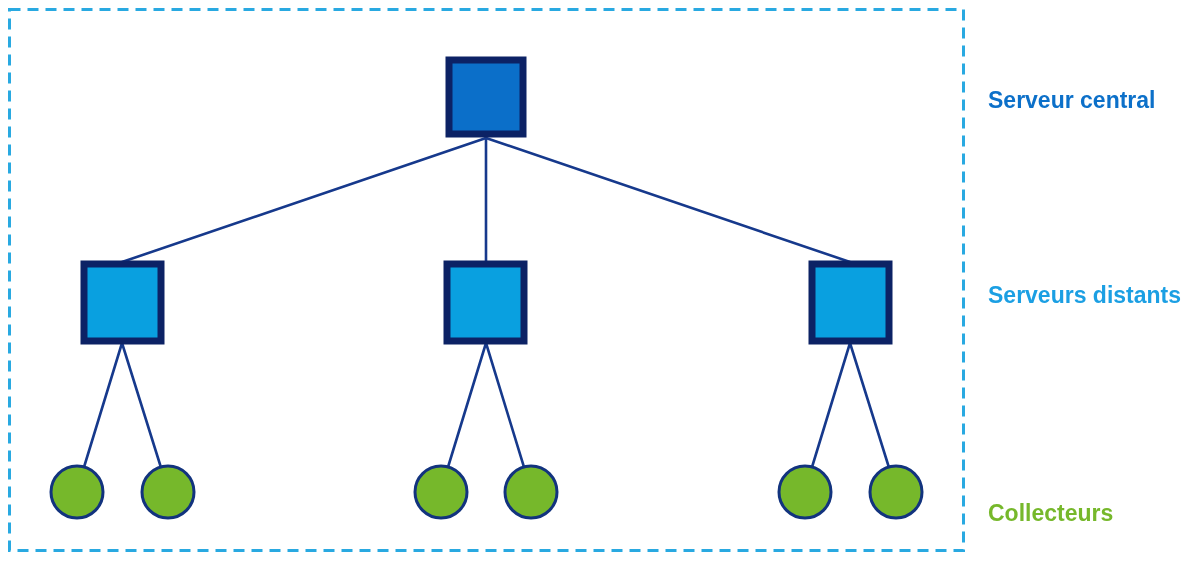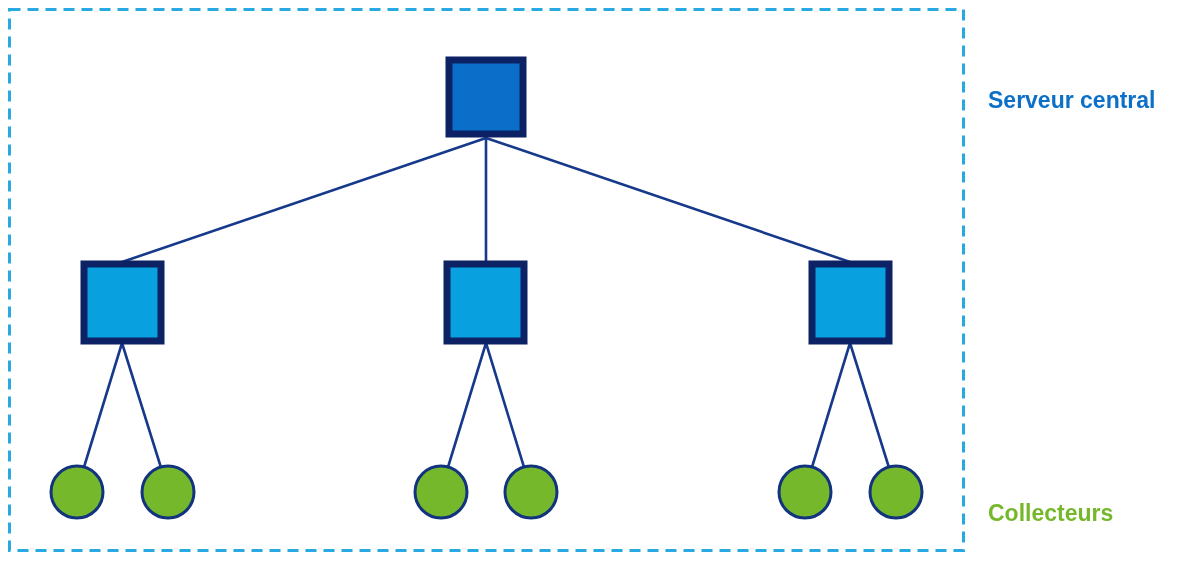--- a/index.html
+++ b/index.html
@@ -98,16 +98,17 @@
       <circle class="node-collector" cx="168" cy="492" r="26"></circle>
       <circle class="node-collector" cx="441" cy="492" r="26"></circle>
       <circle class="node-collector" cx="531" cy="492" r="26"></circle>
       <circle class="node-collector" cx="805" cy="492" r="26"></circle>
       <circle class="node-collector" cx="896" cy="492" r="26"></circle>
     </g>
   </svg>
 
   <div class="label label-central">Serveur central</div>
 
+  <div class="label label-distants">Serveurs distants</div>
 
   <div class="label label-collecteurs">Collecteurs</div>
 
 </div>
 
 </body></html>

